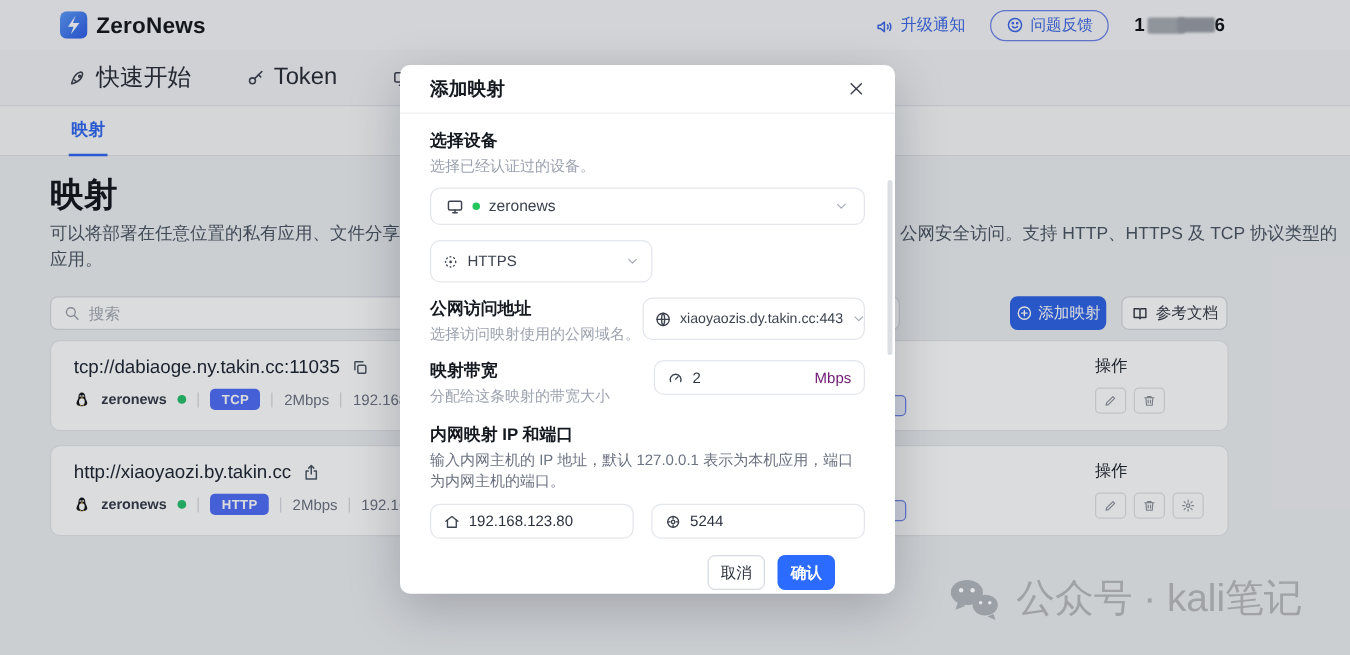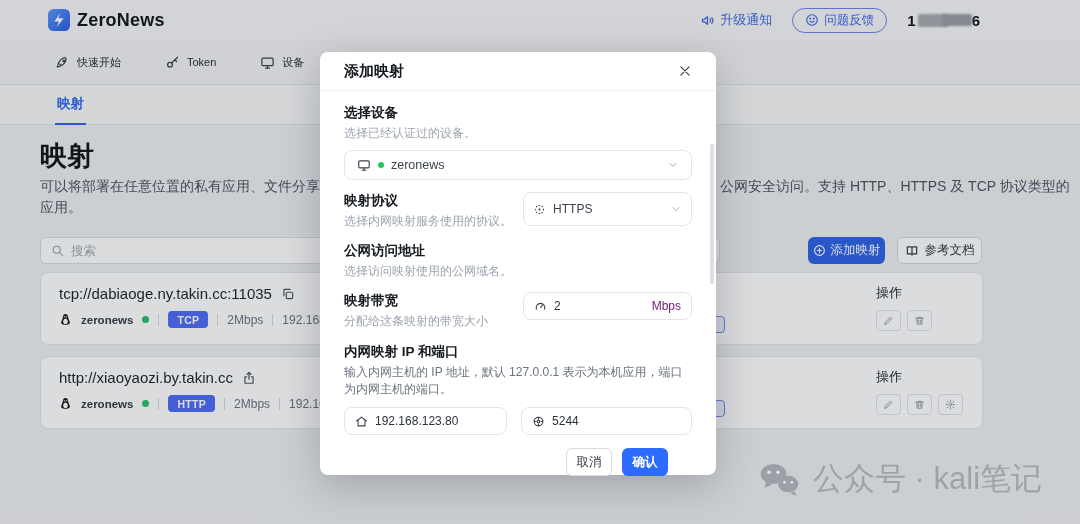--- a/index.html
+++ b/index.html
@@ -7,29 +7,29 @@
   body { font-family:"Liberation Sans","DejaVu Sans",sans-serif; }
   .page { position:relative; width:1080px; height:524px; background:#eef0f3; overflow:hidden; }
 
   svg.ic { display:inline-block; vertical-align:middle; flex:0 0 auto; }
 
   
   .hdr { position:absolute; left:0; top:0; width:1080px; height:40px; background:#f5f6f8; display:flex; align-items:center; }
   .brand { display:flex; align-items:center; gap:7px; margin-left:48px; }
   .brand-name { font-size:18px; font-weight:800; color:#15181d; letter-spacing:.2px; }
   .hdr-right { position:absolute; right:100px; top:0; height:40px; display:flex; align-items:center; gap:20px; }
-  .hdr-link { display:flex; align-items:center; gap:5px; color:#3f68e4; font-size:13px; cursor:pointer; }
+  .hdr-link { display:flex; align-items:flex-end; gap:5px; color:#3f68e4; font-size:13px; cursor:pointer; }
   .pill { display:flex; align-items:center; gap:5px; color:#3f68e4; font-size:12.5px; border:1px solid #6c83e9; border-radius:999px; padding:3px 12px; background:transparent; cursor:pointer; }
   .phone { display:flex; align-items:center; font-size:15px; font-weight:700; color:#101318; }
   .blur1 { display:inline-block; width:30px; height:13px; background:#a7abb2; border-radius:2px; filter:blur(1px); margin:0 0 0 2px; }
   .blur2 { display:inline-block; width:30px; height:12px; background:#999da5; border-radius:2px; filter:blur(1px); margin-left:-6px; }
 
   
   .nav { position:absolute; left:0; top:40px; width:1080px; height:45px; background:#f1f2f5; border-bottom:1px solid #e1e3e8; display:flex; align-items:center; gap:44px; padding-left:55px; }
-  .nav-item { display:flex; align-items:center; gap:7px; font-size:11px; color:#272c36; cursor:pointer; }
+  .nav-item { display:flex; align-items:center; gap:7px; font-size:19px; color:#272c36; cursor:pointer; }
   .nav-item .ic { color:#3c424e; }
 
   
   .tabbar { position:absolute; left:0; top:85px; width:1080px; height:40px; background:#f7f8fa; border-bottom:1px solid #e1e3e8; }
   .tab-active { position:absolute; left:55px; top:0; height:40px; display:flex; align-items:center; font-size:13.5px; font-weight:600; color:#2f66f0; border-bottom:2px solid #2f66f0; padding:0 2px; cursor:pointer; }
 
   
   .page-title { position:absolute; left:40px; top:138px; font-size:27px; font-weight:700; color:#13161c; }
   .desc-l1a { position:absolute; left:40px; top:178px; font-size:14px; color:#4b5563; white-space:nowrap; }
   .desc-l1b { position:absolute; left:720px; top:178px; font-size:14px; color:#4b5563; white-space:nowrap; }
@@ -340,40 +340,46 @@
             </svg>
           <span class="icon-green-dot"></span>
           <span>zeronews</span>
           <svg class="ic chev" width="12" height="12" viewBox="0 0 24 24" fill="none" stroke="currentColor" stroke-width="2" stroke-linecap="round" stroke-linejoin="round">
               <path d="M6 9l6 6 6-6"></path>
             </svg>
         </div>
       </div>
 
       <div class="f-row">
-        <div class="lbls">
-          <div class="f-label">映射协议</div>
-          <div class="f-help">选择内网映射服务使用的协议。</div>
-        </div>
         <div class="sel sel-sm ctrl">
           <svg class="ic" width="13" height="13" viewBox="0 0 24 24" fill="none" stroke="#3c424e" stroke-width="2" stroke-linecap="round">
               <circle cx="12" cy="12" r="2" fill="#3c424e" stroke="none"></circle>
               <circle cx="12" cy="12" r="7.5" stroke-dasharray="1.2 4.4"></circle>
             </svg>
           <span>HTTPS</span>
           <svg class="ic chev" width="12" height="12" viewBox="0 0 24 24" fill="none" stroke="currentColor" stroke-width="2" stroke-linecap="round" stroke-linejoin="round">
               <path d="M6 9l6 6 6-6"></path>
             </svg>
         </div>
       </div>
 
       <div class="f-row">
         <div class="lbls">
           <div class="f-label">公网访问地址</div>
           <div class="f-help">选择访问映射使用的公网域名。</div>
+        </div>
+        <div class="sel sel-sm sel-domain ctrl">
+          <svg class="ic" width="13" height="13" viewBox="0 0 24 24" fill="none" stroke="#3c424e" stroke-width="2" stroke-linecap="round" stroke-linejoin="round">
+              <circle cx="12" cy="12" r="9"></circle>
+              <path d="M3 12h18M12 3c3 3 3 15 0 18-3-3-3-15 0-18z"></path>
+            </svg>
+          <span>xiaoyaozis.dy.takin.cc:443</span>
+          <svg class="ic chev" width="12" height="12" viewBox="0 0 24 24" fill="none" stroke="currentColor" stroke-width="2" stroke-linecap="round" stroke-linejoin="round">
+              <path d="M6 9l6 6 6-6"></path>
+            </svg>
         </div>
       </div>
 
       <div class="f-row">
         <div class="lbls">
           <div class="f-label">映射带宽</div>
           <div class="f-help">分配给这条映射的带宽大小</div>
         </div>
         <div class="inp ctrl">
           <svg class="ic" width="13" height="13" viewBox="0 0 24 24" fill="none" stroke="#3c424e" stroke-width="2" stroke-linecap="round">

